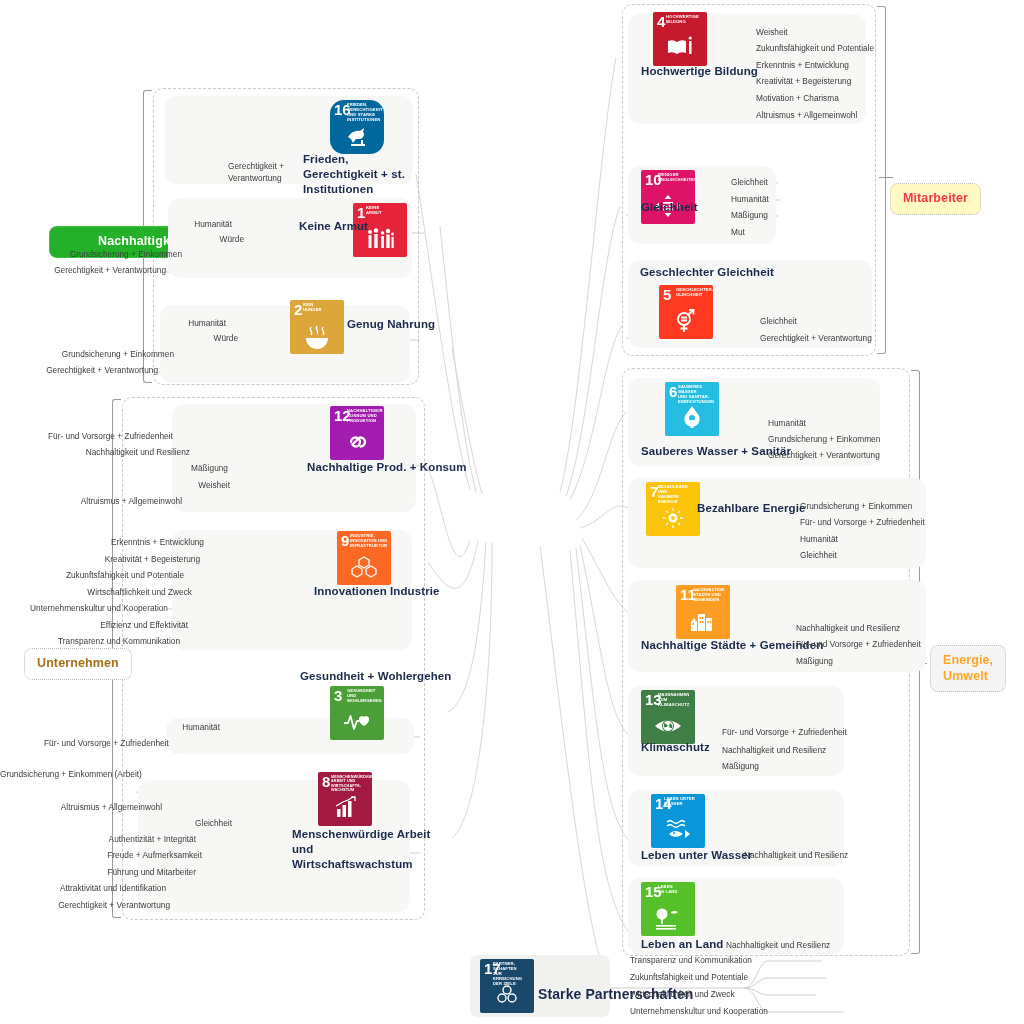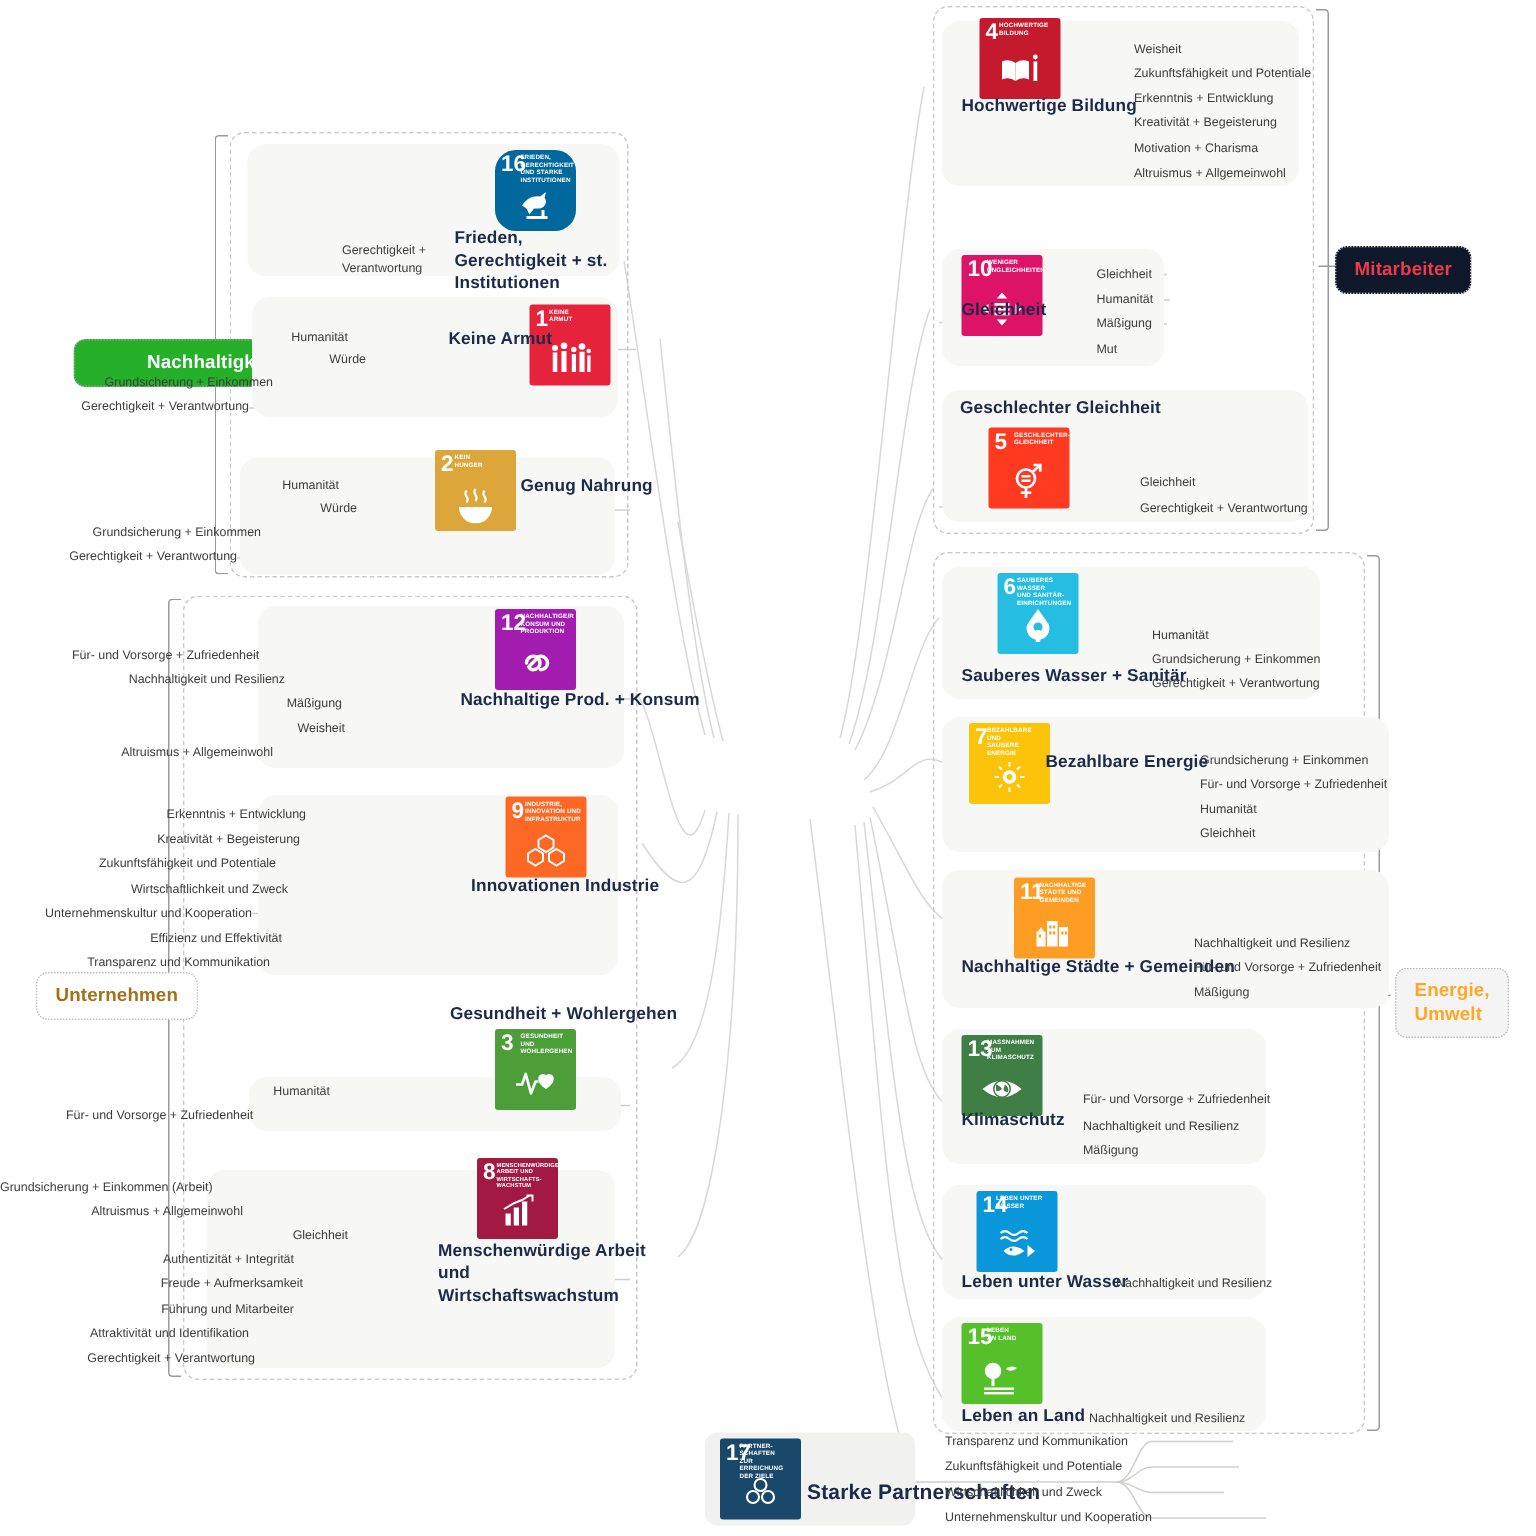--- a/index.html
+++ b/index.html
@@ -312,21 +312,21 @@
   <div class="group-box" style="left:622px; top:4px; width:254px; height:352px;"></div>
   <div class="group-bracket right" style="left:877px; top:6px; height:348px;"></div>
   <div class="bracket-stub" style="left:879px; top:177px;"></div>
 
   <div class="group-box" style="left:622px; top:368px; width:288px; height:588px;"></div>
   <div class="group-bracket right" style="left:911px; top:370px; height:584px;"></div>
   <div class="bracket-stub" style="left:913px; top:663px;"></div>
 
   <div class="group-label filled" style="left:49px; top:226px; background:#25b02a; color:#ffffff;">Nachhaltigkeit</div>
   <div class="group-label" style="left:24px; top:648px; background:#ffffff; color:#a4701a;">Unternehmen</div>
-  <div class="group-label" style="left:890px; top:164px; background:#0f172a; color:#f03a4b;">Mitarbeiter</div>
+  <div class="group-label" style="left:890px; top:183px; background:#fef9c3; color:#f03a4b;">Mitarbeiter</div>
   <div class="group-label" style="left:930px; top:645px; background:#f4f4f4; color:#ffa724;">Energie,
 Umwelt</div>
 
   <div class="branch" style="left:165px; top:96px; width:248px; height:88px;"></div>
   <div class="branch" style="left:168px; top:198px; width:244px; height:80px;"></div>
   <div class="branch" style="left:160px; top:305px; width:250px; height:78px;"></div>
   <div class="branch" style="left:172px; top:404px; width:244px; height:108px;"></div>
   <div class="branch" style="left:172px; top:530px; width:240px; height:120px;"></div>
   <div class="branch" style="left:166px; top:718px; width:248px; height:36px;"></div>
   <div class="branch" style="left:138px; top:780px; width:272px; height:132px;"></div>
@@ -480,21 +480,21 @@
             <rect x="12.5" y="10" width="3.5" height="12"></rect>
             <rect x="18" y="6" width="3.5" height="16"></rect>
             <path d="M6 11 l7 -4 l5 -2 l5 -3" stroke="#fff" stroke-width="1.3" fill="none"></path>
             <path d="M21 2 h4 v4" stroke="#fff" stroke-width="1.3" fill="none"></path>
           </g>
         </svg>
     </span>
   </div>
   <div class="node-title" style="left:292px; top:827px; width:150px; white-space:pre-line;">Menschenwürdige Arbeit und
 Wirtschaftswachstum</div>
-  <div class="leaf r" style="left:0px; top:787px; width:136px;">Grundsicherung + Einkommen (Arbeit)</div>
+  <div class="leaf r" style="left:0px; top:770px; width:136px;">Grundsicherung + Einkommen (Arbeit)</div>
   <div class="leaf r" style="left:42px; top:803px; width:120px;">Altruismus + Allgemeinwohl</div>
   <div class="leaf r" style="left:152px; top:819px; width:80px;">Gleichheit</div>
   <div class="leaf r" style="left:96px; top:835px; width:100px;">Authentizität + Integrität</div>
   <div class="leaf r" style="left:102px; top:851px; width:100px;">Freude + Aufmerksamkeit</div>
   <div class="leaf r" style="left:96px; top:868px; width:100px;">Führung und Mitarbeiter</div>
   <div class="leaf r" style="left:46px; top:884px; width:120px;">Attraktivität und Identifikation</div>
   <div class="leaf r" style="left:50px; top:901px; width:120px;">Gerechtigkeit + Verantwortung</div>
 
   <div class="sdg" style="left:653px; top:12px; background:#C5192D;">
     <span class="num">4</span>

